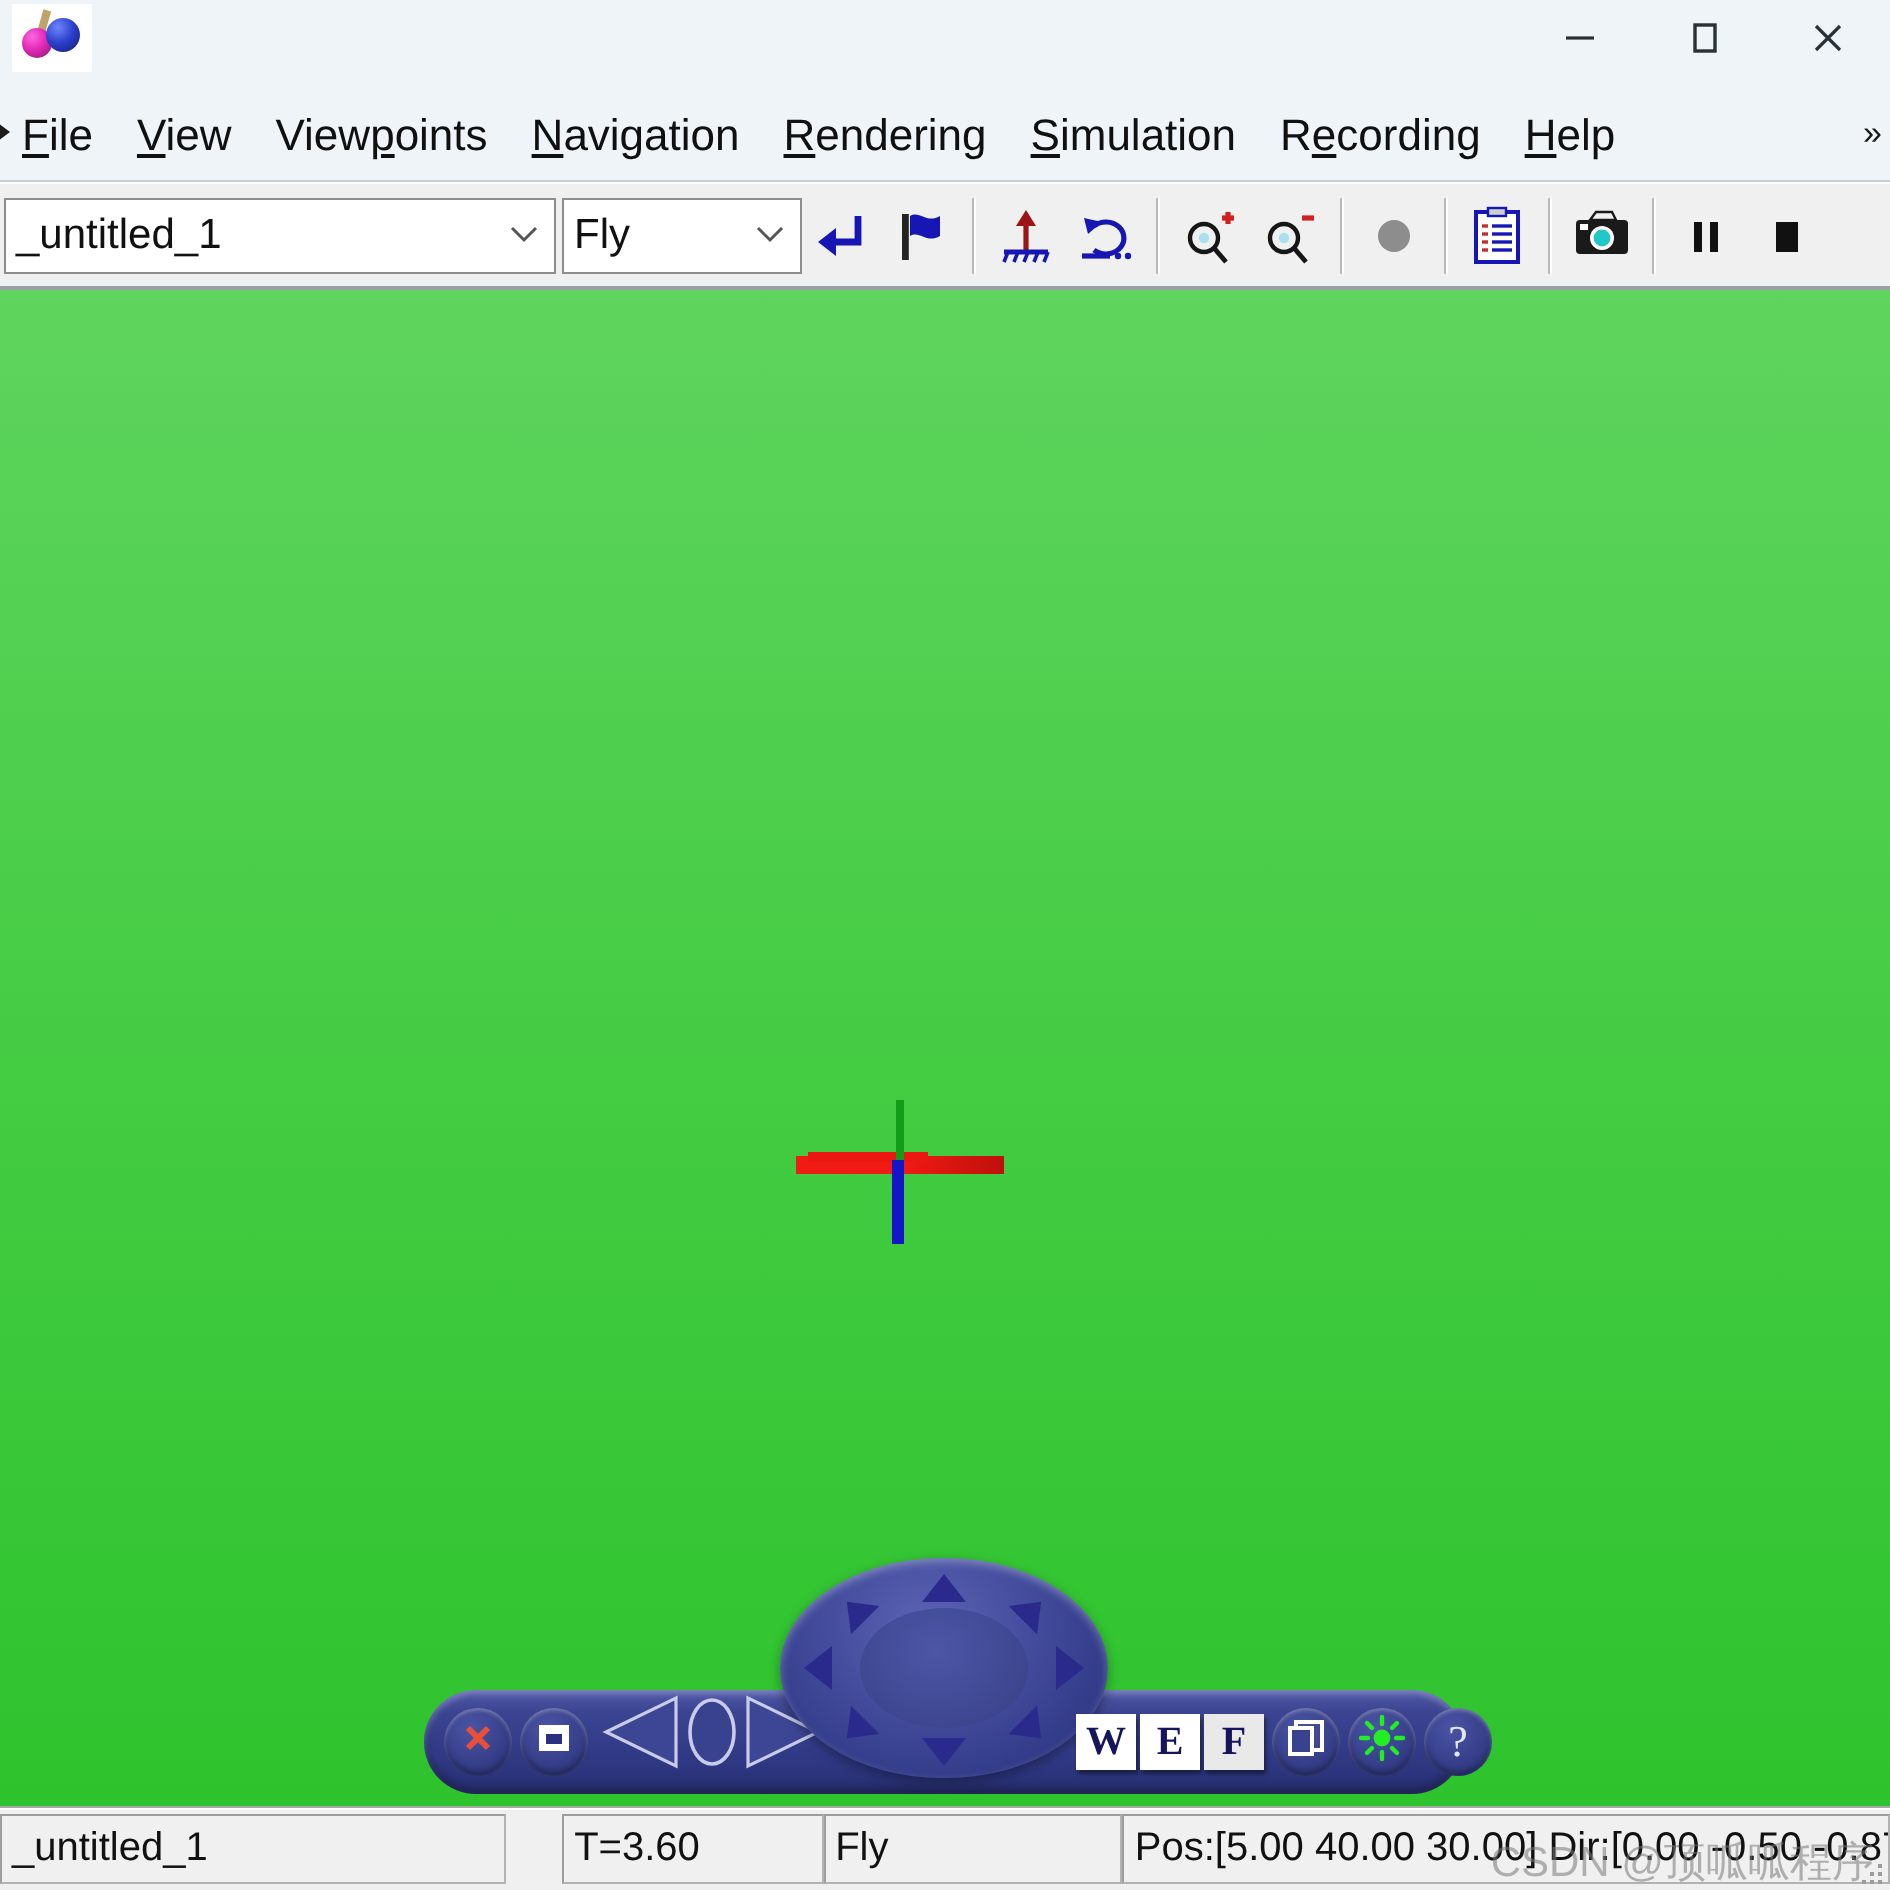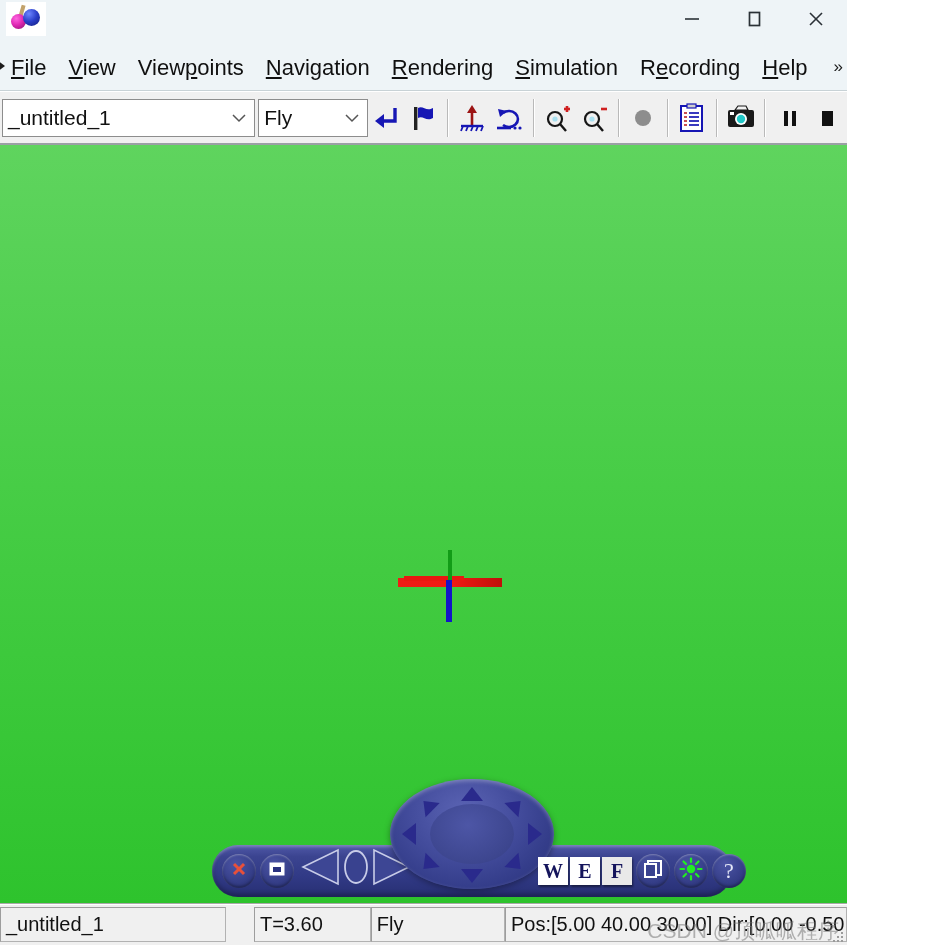--- a/index.html
+++ b/index.html
@@ -9,21 +9,21 @@
   }
   body {
     width: 945px;
     height: 945px;
     overflow: hidden;
     font-family: "Liberation Sans", sans-serif;
     -webkit-font-smoothing: antialiased;
   }
   #app {
     position: relative;
-    width: 847px;
+    width: 945px;
     height: 945px;
     background: #737373;
     display: flex;
     flex-direction: column;
     text-align: right;
   }
 
   
   .titlebar {
     position: relative;

